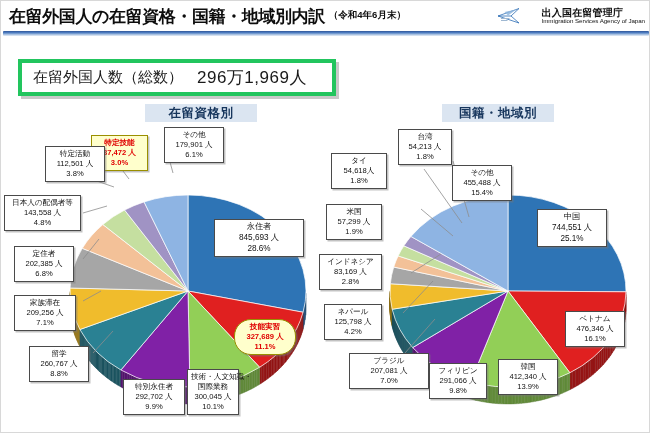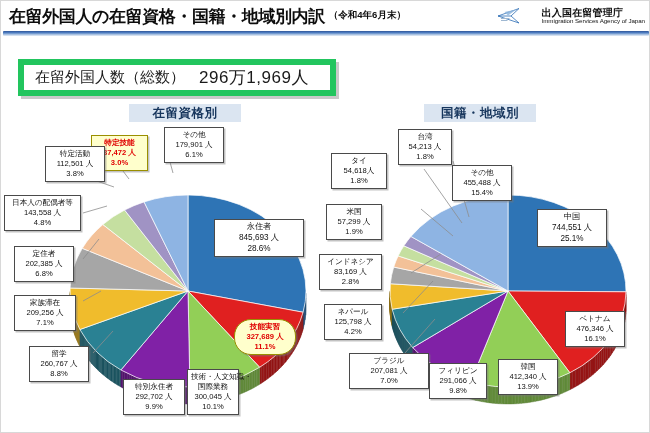--- a/index.html
+++ b/index.html
@@ -41,35 +41,35 @@
 
   .rule {
     position:absolute; left:2px; top:30px; width:646px; height:5px;
     background: linear-gradient(to bottom,#2f5597 0%,#4f7fc4 35%,#a8c1e0 70%,#e8eef7 100%);
     border-radius:1px;
   }
 
   
   .total-box {
     position:absolute; left:17px; top:58px; width:318px; height:37px;
-    background:#fff; border:6px solid #22c55e;
+    background:#fff; border:4px solid #22c55e;
     display:flex; align-items:center;
     box-shadow: 3px 3px 0 #c9c9c9;
   }
   .total-label { font-size:15px; margin-left:11px; letter-spacing:0px; }
   .total-value { font-size:17px; margin-left:14px; letter-spacing:0.5px; }
 
   
   .banner {
     position:absolute; height:18px; background:#dbe5f1;
     display:flex; align-items:center; justify-content:center;
   }
   .banner span { font-size:12.5px; font-weight:bold; color:#17365d; letter-spacing:0.5px; }
-  #banner-left  { left:128px; top:103px; width:112px;align-items:center; }
-  #banner-right { left:423px; top:103px; width:112px; }
+  #banner-left  { left:144px; top:103px; width:112px;align-items:center; }
+  #banner-right { left:441px; top:103px; width:112px; }
 
   
   .pie-wrap { position:absolute; }
   .pie-svg { display:block; overflow:visible; }
 
   
   .lbl {
     position:absolute;
     background:#ffffff;
     border:1px solid #4a4a4a;

